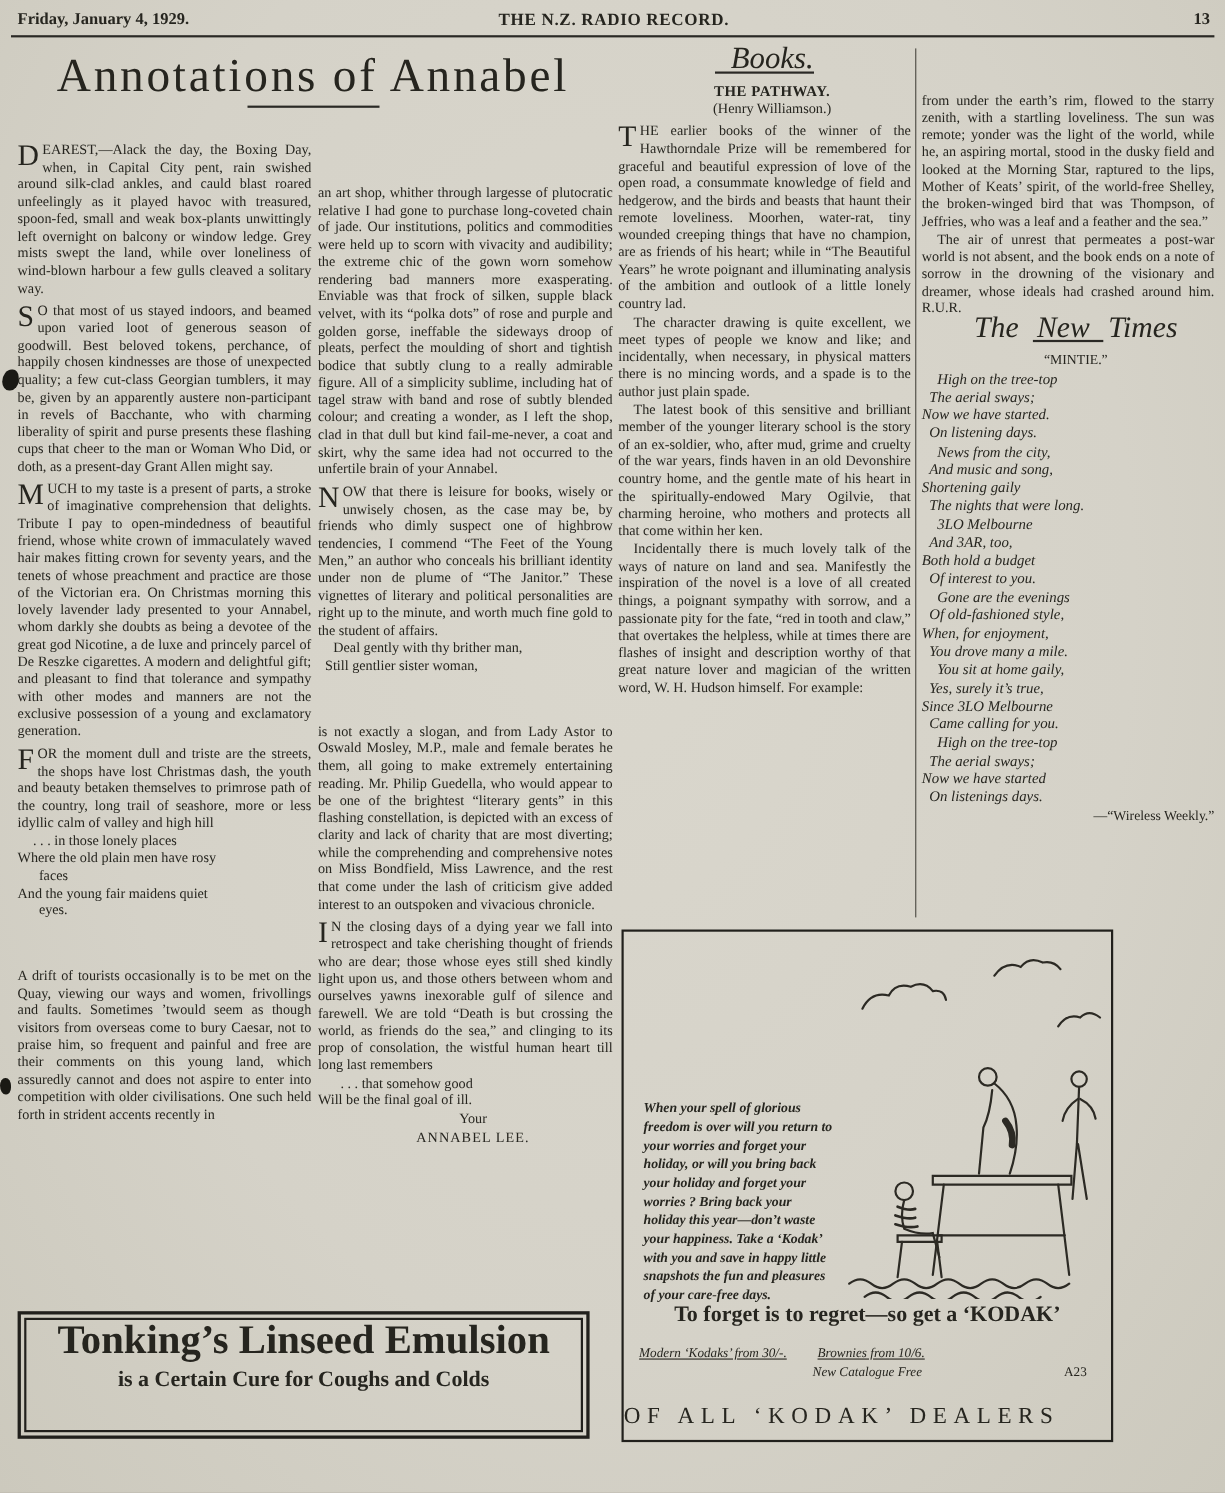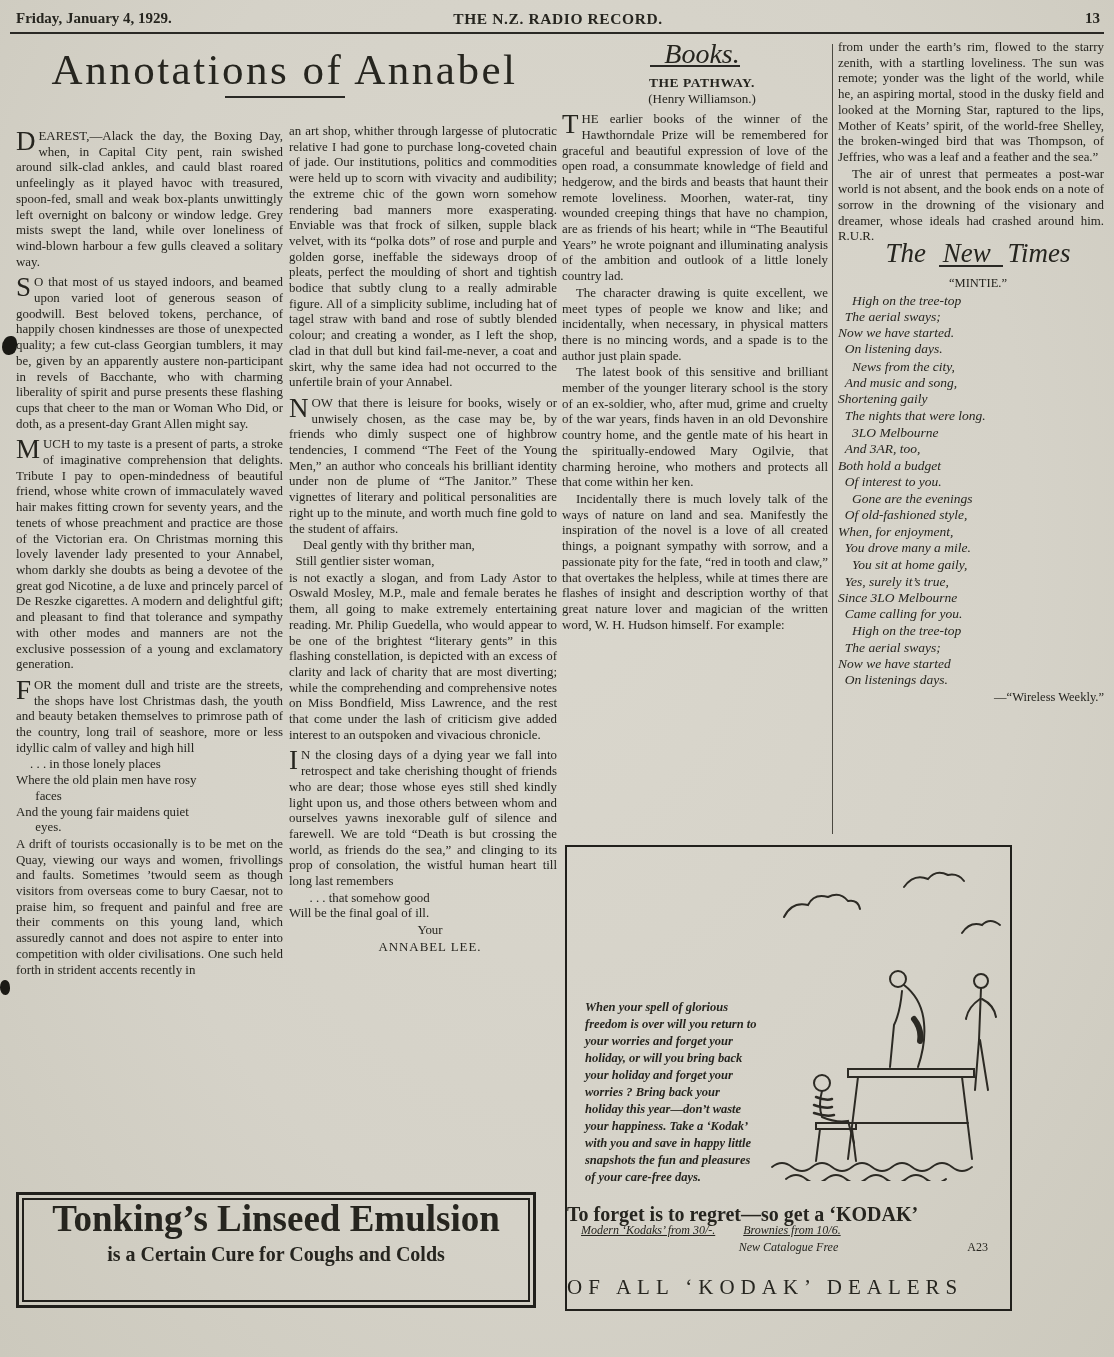--- a/index.html
+++ b/index.html
@@ -19,21 +19,21 @@
   .title-block { position:absolute; left:12px; top:46px; width:545px; text-align:center;font-family:Liberation Serif, serif; }
   .title { font-size:43px; letter-spacing:2.5px; font-weight:400; line-height:1.1; }
   .title-rule { width:120px; height:2px; background:#2a2925; margin:3px auto 0; }
   
   .col { position:absolute; width:267px; font-size:12.9px; line-height:15.7px; text-align:justify; }
   #col1 { left:16px;  top:124px; }
   #col2 { left:289px; top:124px; width:268px; }
   #col3 { left:562px; top:46px;  width:266px; }
   #col4 { left:838px; top:40px;  width:266px; }
   .col p { margin:0 0 1px; text-indent:14px; }
-  .col p.flush { text-indent:0; }
+  .col p.flush { text-indent:0;margin-top:44px; }
   .col p.dropcap { text-indent:0; margin-top:5px; }
   .dc { float:left; font-size:27px; line-height:23px; padding:1px 3px 0 0; }
   .verse { white-space:pre-wrap; text-align:left; text-indent:0; margin:4px 0 4px 16px; }
   .sig { text-align:center; text-indent:0; margin-top:4px; }
   .sig-name { text-align:center; text-indent:0; letter-spacing:1px; }
   
   .books-heading { font-style:italic; font-size:28px; text-align:center; margin:0; }
   .books-rule { width:90px; height:2px; background:#2a2925; margin:3px auto 8px; }
   .review-title { text-align:center; font-weight:bold; font-size:13.5px; letter-spacing:.5px; margin:0 0 6px; text-indent:0; }
   .review-byline { text-align:center; font-size:13px; margin:0 0 8px; text-indent:0; }
@@ -49,21 +49,21 @@
   .tonkings { position:absolute; left:16px; top:1192px; width:520px; height:116px; border:3px solid #21201c; padding:3px; box-sizing:border-box; }
   .tonkings-inner { border:2px solid #21201c; height:100%; box-sizing:border-box; display:flex; flex-direction:column; align-items:center; justify-content:flex-start; }
   .tonkings-line1 { font-size:37px; font-weight:bold; line-height:1.05; }
   .tonkings-line2 { font-size:20px; font-weight:bold; margin-top:4px; }
   
   .kodak { position:absolute; left:565px; top:845px; width:447px; height:466px; border:2px solid #21201c; box-sizing:border-box; }
   .kodak-headline { position:absolute; left:20px; top:12px; font-weight:bold; font-size:31px; line-height:1.0; }
   .kodak-headline div { margin-bottom:12px; }
   .kodak-body { position:absolute; left:18px; top:152px; width:172px; font-style:italic; font-weight:bold; font-size:12.5px; line-height:17px; }
   .kodak-art { position:absolute; right:4px; top:14px; }
-  .kodak-slogan { position:absolute; left:0; right:0; top:356px; font-weight:bold; font-size:20px;font-family:Liberation Serif, serif; }
+  .kodak-slogan { position:absolute; left:0; right:0; top:337px; text-align:center; font-weight:bold; font-size:20px;font-family:Liberation Serif, serif; }
   .kodak-notes1 { position:absolute; left:0; right:0; top:376px; text-align:left; font-style:italic; font-size:12px;text-decoration:underline; }
   .kodak-notes1 span { margin:0 14px; }
   .kodak-notes2 { position:absolute; left:0; right:0; top:393px; text-align:center; font-style:italic; font-size:12px; }
   .kodak-code { position:absolute; right:22px; top:393px; font-size:12px; }
   .kodak-dealers { position:absolute; left:0; right:2px; top:428px; text-align:left; font-size:21px; letter-spacing:6px; }
   
   .smudge1 { position:absolute; left:2px; top:336px; width:15px; height:19px; background:#1a1914; border-radius:62% 38% 55% 45%; }
   .smudge2 { position:absolute; left:0px; top:980px; width:10px; height:15px; background:#1a1914; border-radius:50% 50% 45% 55%; }
   svg .ln { fill:none; stroke:#2c2a24; stroke-width:2; stroke-linecap:round; }
 </style>

